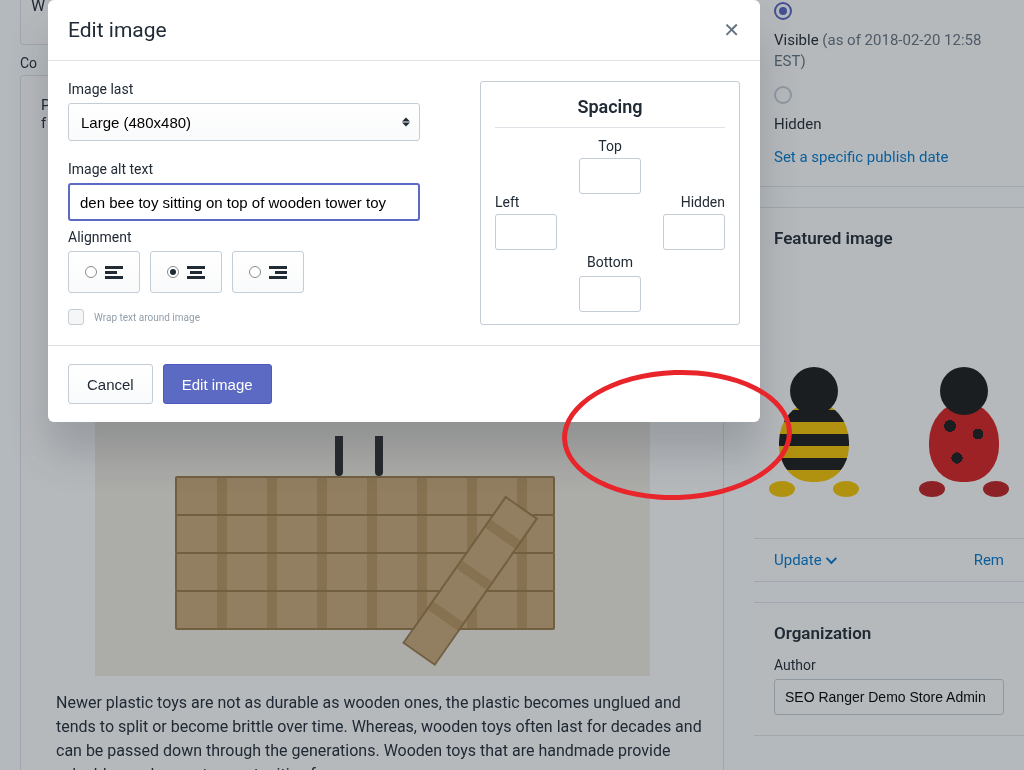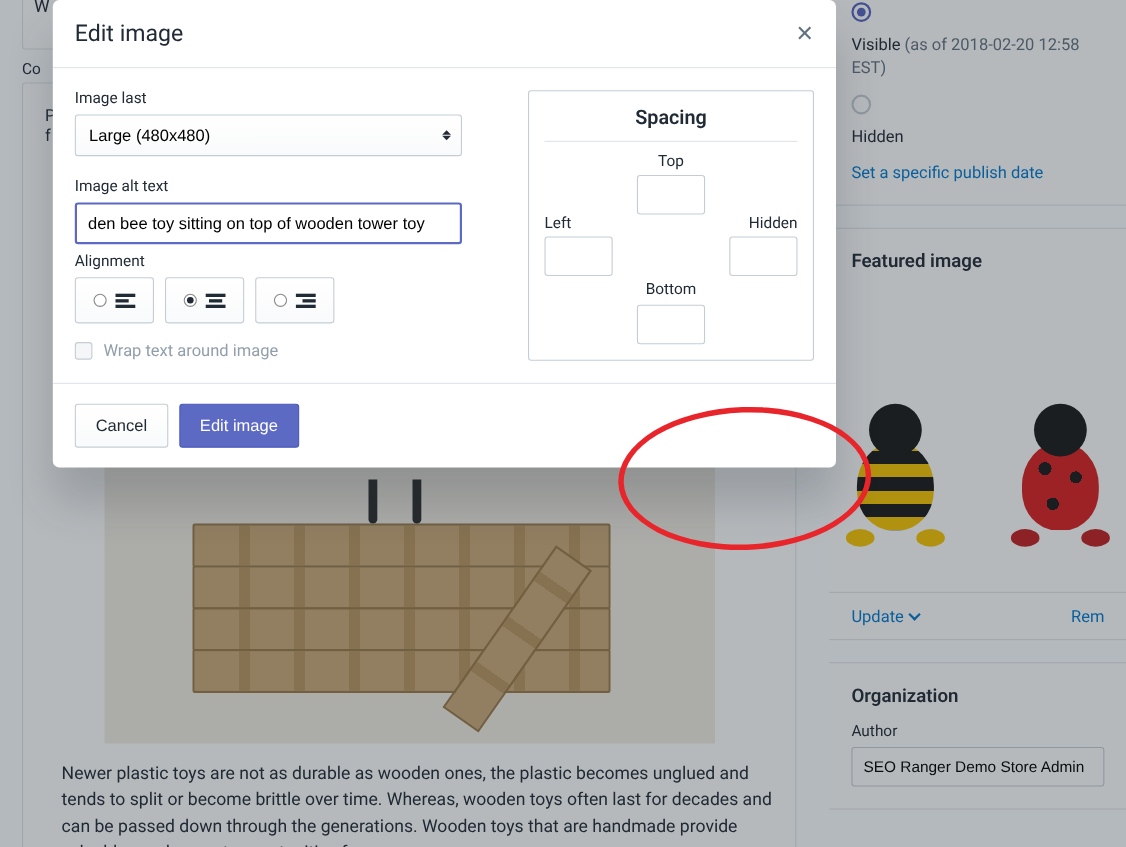--- a/index.html
+++ b/index.html
@@ -286,21 +286,21 @@
     .align-icon.center { align-items: center; }
     .align-icon.center span:nth-child(2) { width: 12px; }
     .align-icon.right { align-items: flex-end; }
     .align-icon.right span:nth-child(2) { width: 12px; }
     
     .wrap-row {
       display: flex;
       align-items: center;
       gap: 10px;
       color: #919eab;
-      font-size: 15px;
+      font-size: 10px;
     }
     .wrap-check {
       width: 16px; height: 16px;
       border: 1px solid #c4cdd5;
       border-radius: 3px;
       background: #f4f6f8;
     }
     
     
     .spacing-title {

